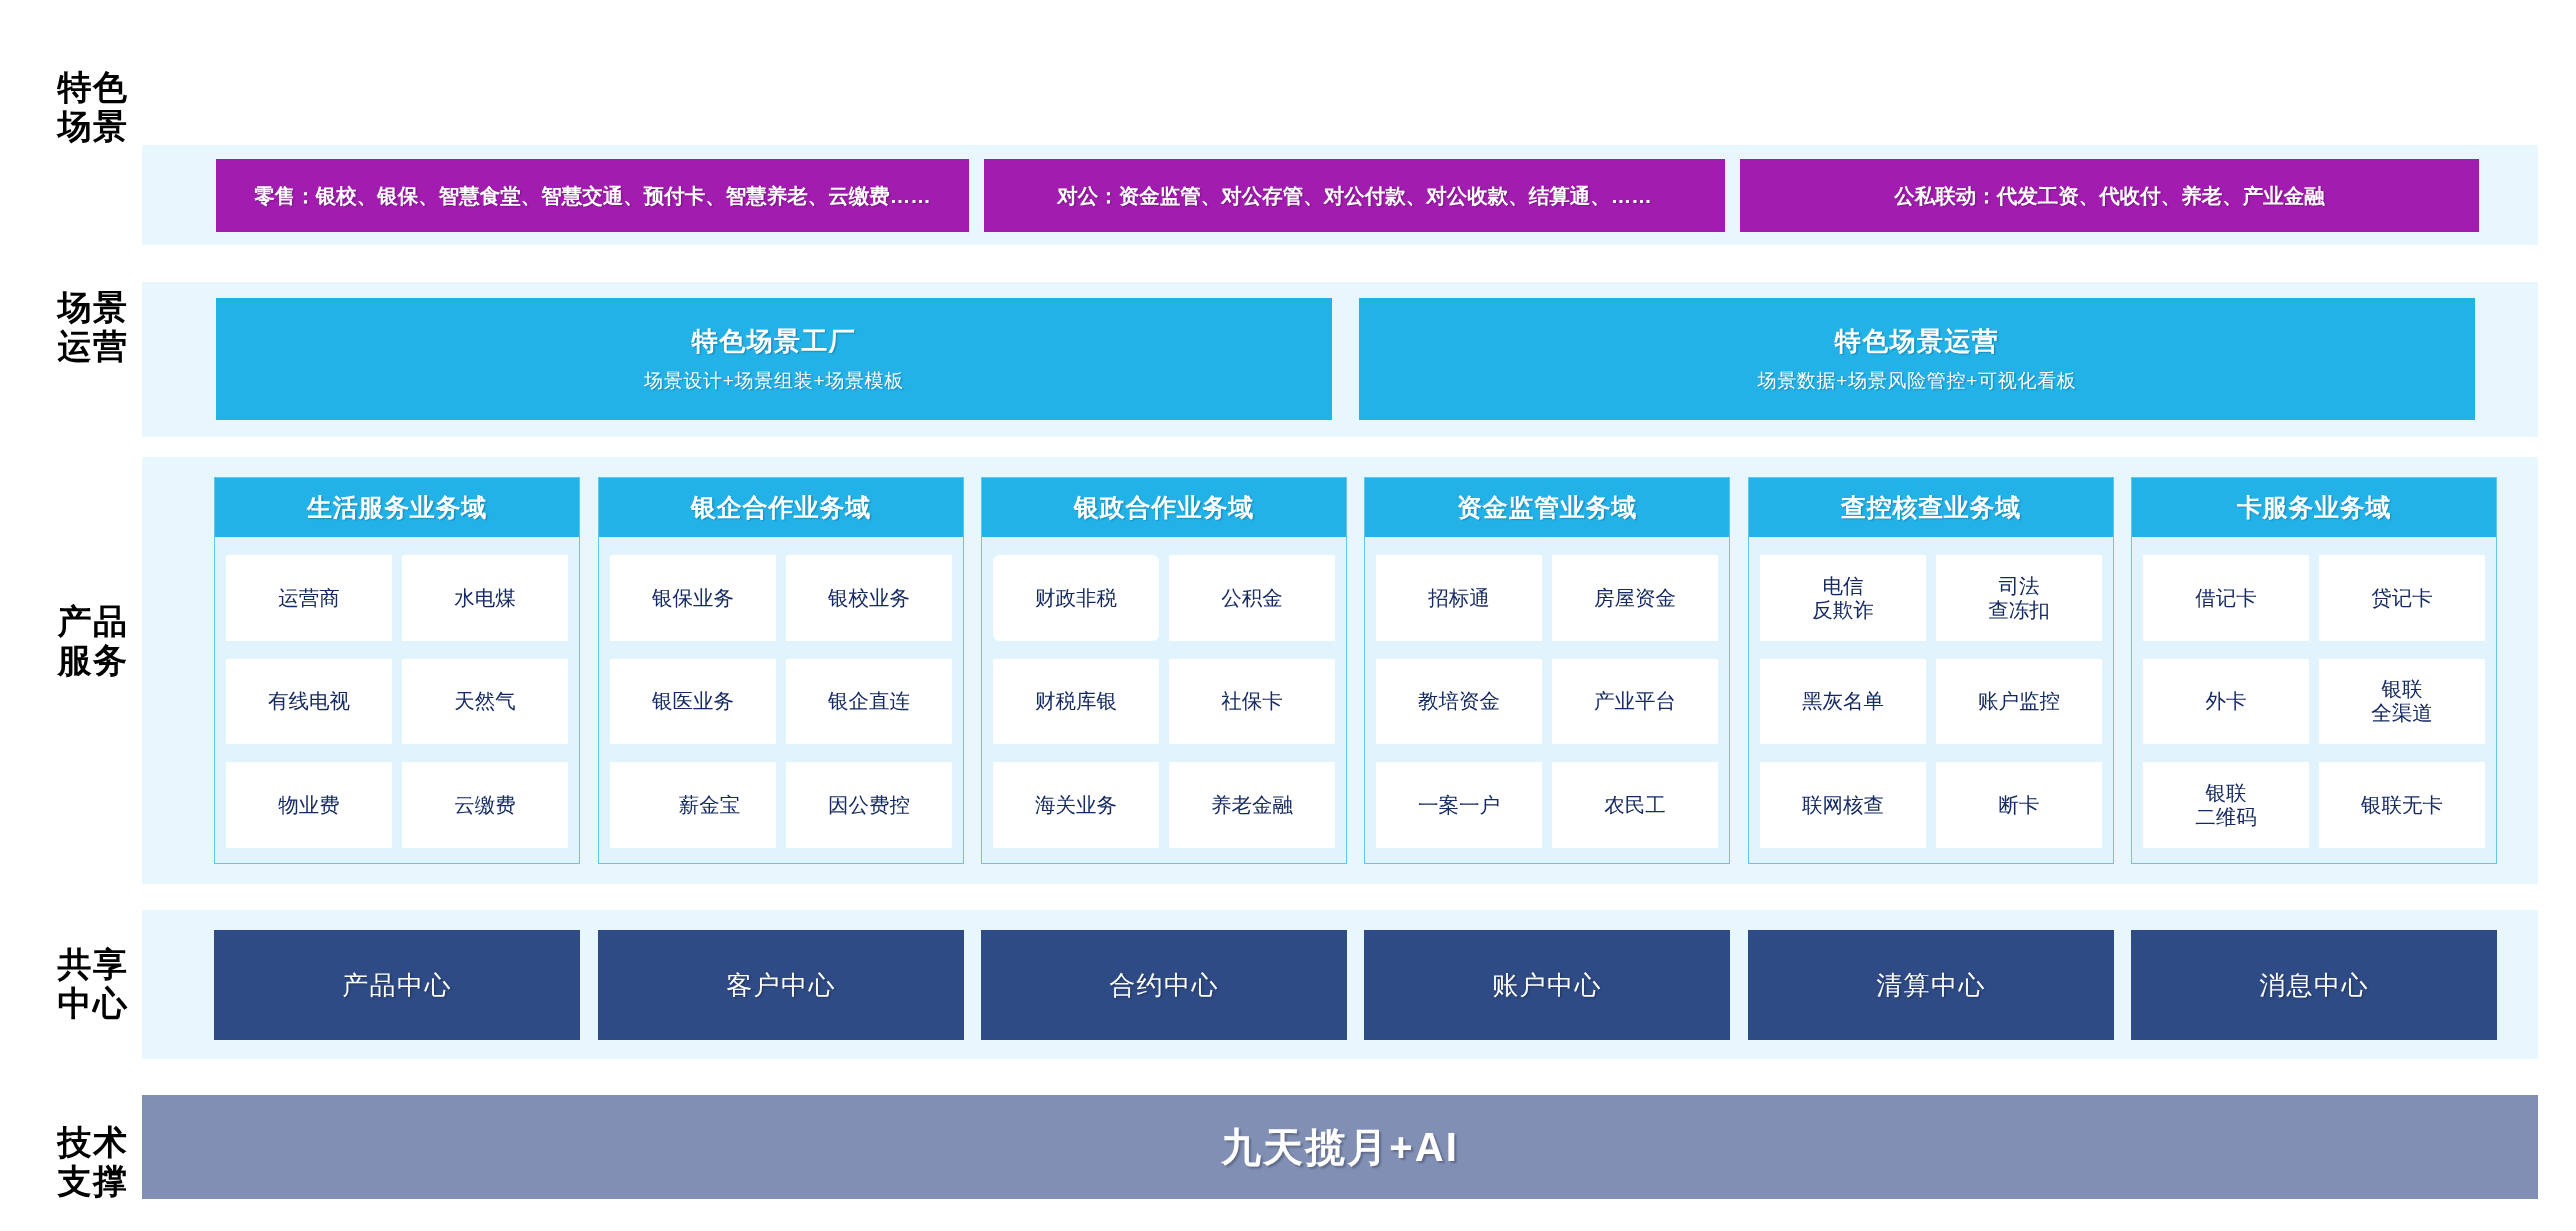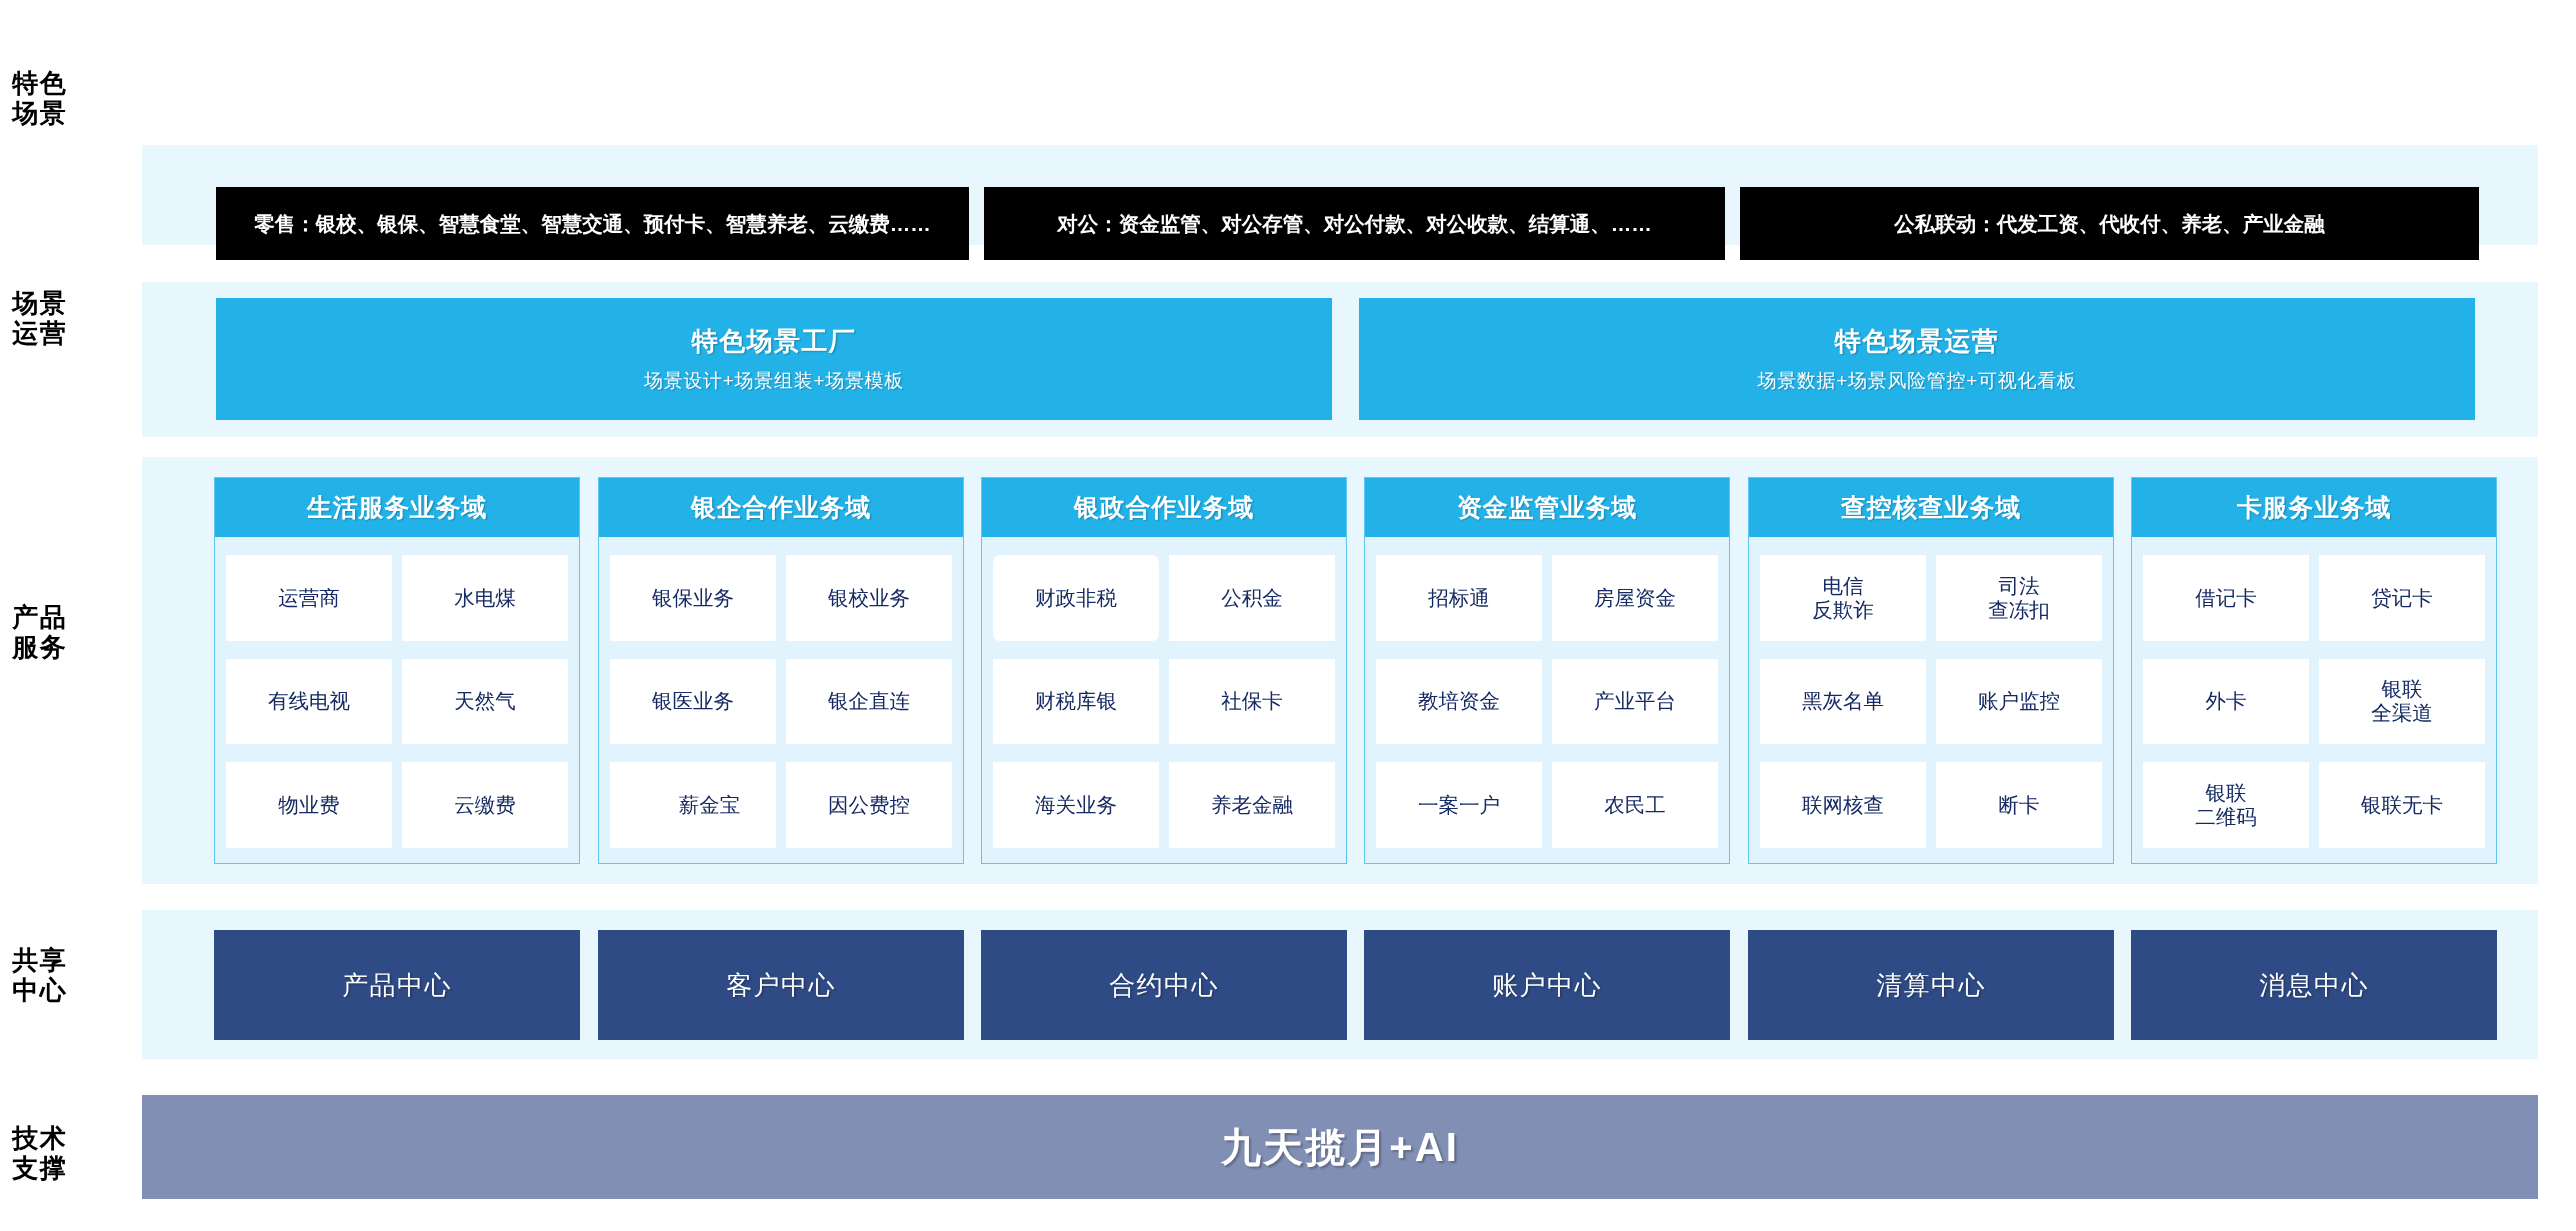--- a/index.html
+++ b/index.html
@@ -38,50 +38,49 @@
     font-weight: bold;
     letter-spacing: 2.7px;
     text-shadow: 2.1px 2.1px 2.1px rgba(0,0,0,0.28);
   }
 
   
   .rowlabel {
     position: absolute;
     left: 12.3px;
     width: 116px;
-    text-align: left;
+    text-align: right;
     color: #000000;
-    font-size: 26px;
+    font-size: 34px;
     font-weight: bold;
     line-height: 1.16;
     letter-spacing: 1.4px;
   }
 
   
   .band {
     position: absolute;
     background: #e8f6fd;
   }
 
   
   .scene-box {
     position: absolute;
-    background: #000000;
+    background: #a21caf;
     color: #ffffff;
     font-size: 20.5px;
     font-weight: bold;
     line-height: 1.42;
     display: flex;
     align-items: center;
     justify-content: center;
     text-align: center;
     padding: 4.1px 11px;
     box-sizing: border-box;
     text-shadow: 1.4px 1.4px 1.4px rgba(0,0,0,0.22);
-    margin-top: 28px;
   }
 
   
   .op-bar {
     position: absolute;
     background: #22b2e8;
     color: #ffffff;
     display: flex;
     flex-direction: column;
     align-items: center;

